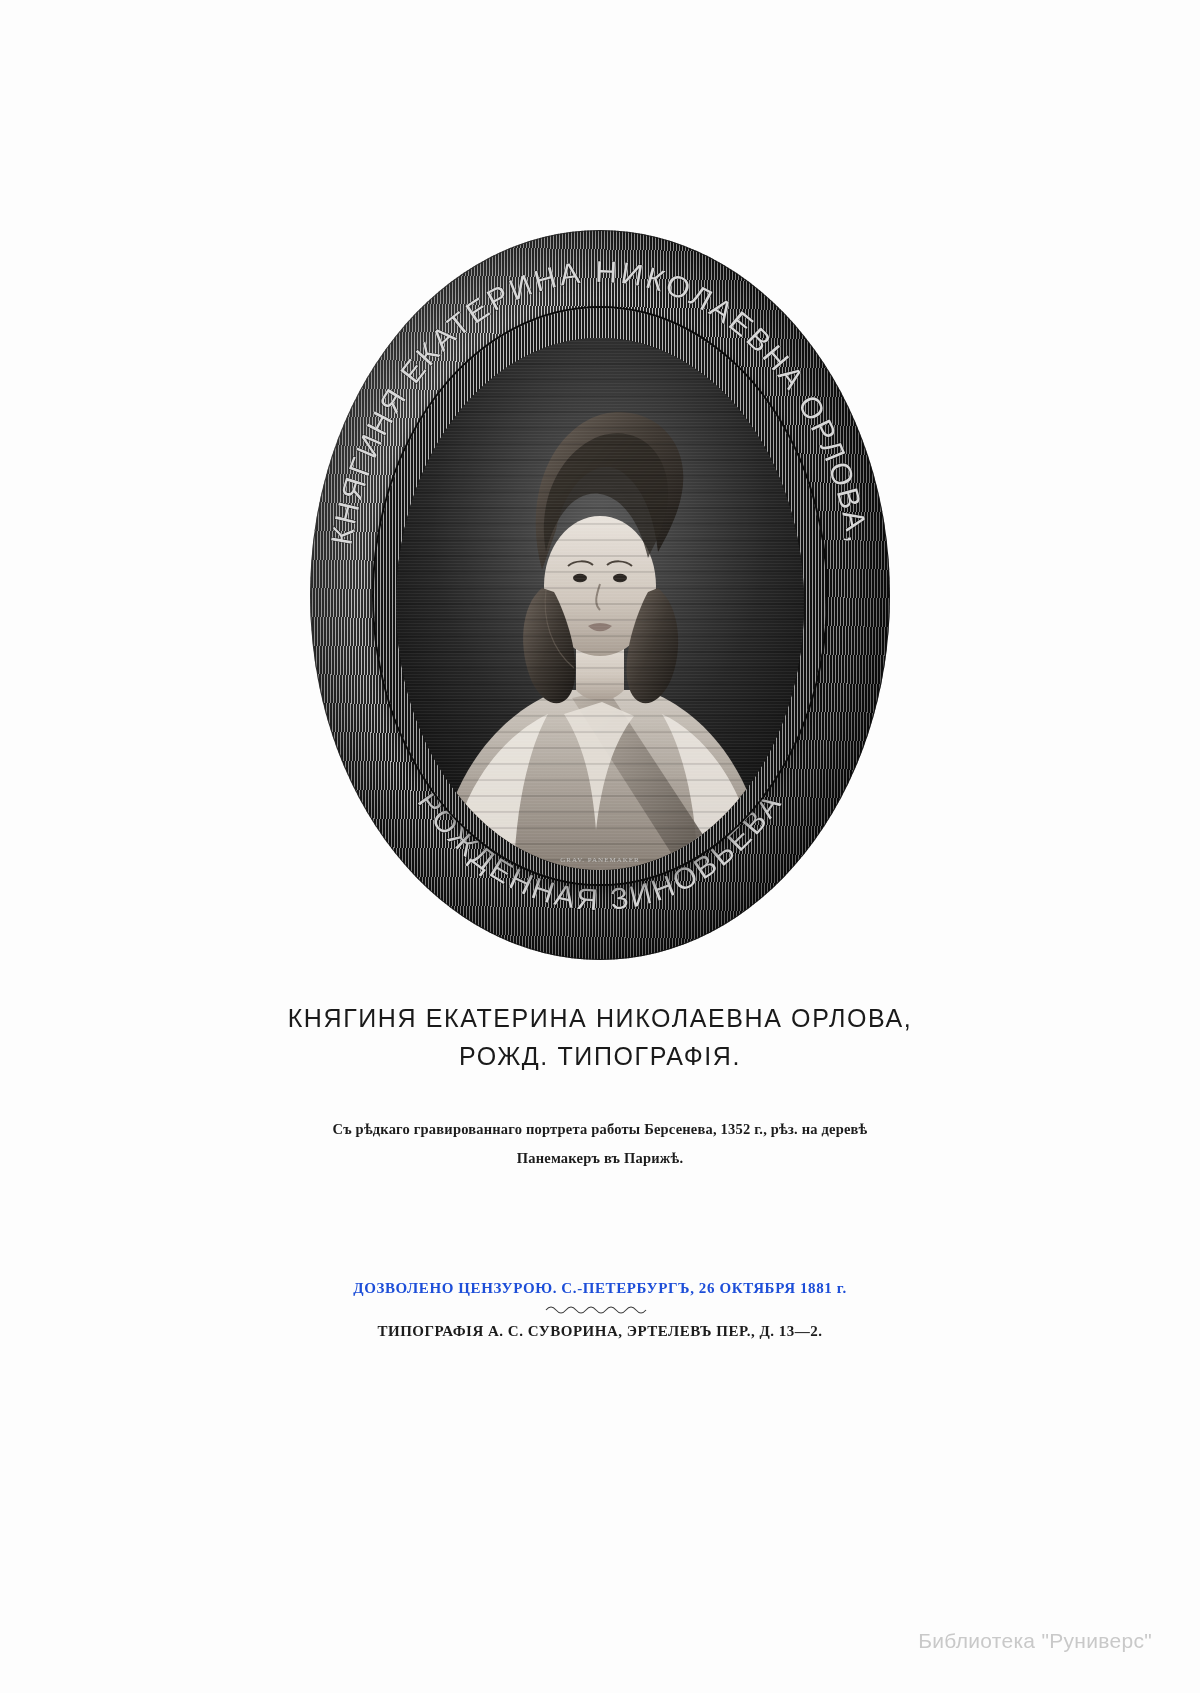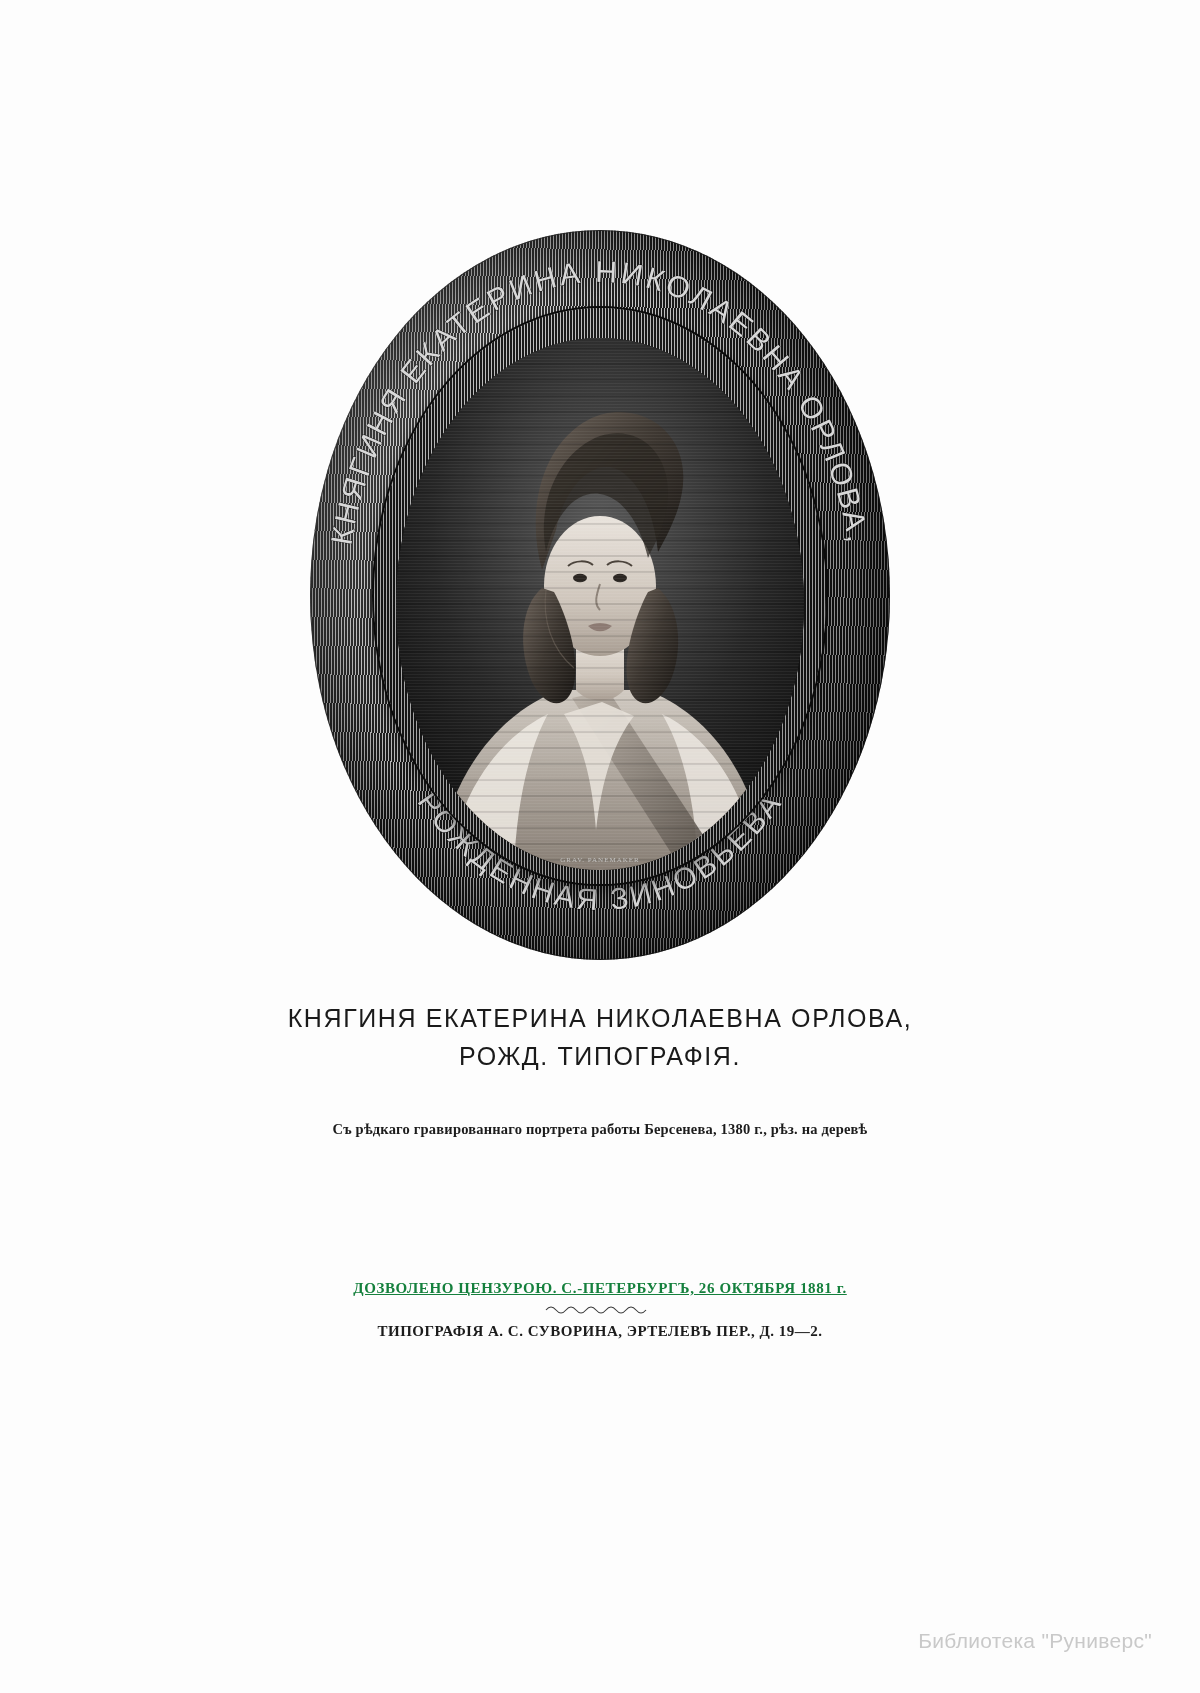--- a/index.html
+++ b/index.html
@@ -180,22 +180,21 @@
     position: absolute;
     left: 0; right: 0;
     top: 1280px;
     text-align: center;
   }
   .colophon .line1 {
     font-family: "Liberation Serif", serif;
     font-weight: bold;
     font-size: 15px;
     letter-spacing: 0.6px;
-    color: #15803d;
-    text-decoration: underline;
+    color: #1d4ed8;
   }
   .squiggle {
     margin: 7px auto 9px;
     width: 110px;
     height: 10px;
     display: block;
   }
   .colophon .line2 {
     font-family: "Liberation Serif", serif;
     font-weight: bold;
@@ -308,26 +307,27 @@
 
     </div>
   </div>
 
   <div class="caption-block">
     <div class="caption-main">КНЯГИНЯ ЕКАТЕРИНА НИКОЛАЕВНА ОРЛОВА,</div>
     <div class="caption-main l2">РОЖД. ТИПОГРАФІЯ.</div>
   </div>
 
   <div class="caption-sub">
-    <div>Съ рѣдкаго гравированнаго портрета работы Берсенева, 1380 г., рѣз. на деревѣ</div>
+    <div>Съ рѣдкаго гравированнаго портрета работы Берсенева, 1352 г., рѣз. на деревѣ</div>
+    <div class="l2">Панемакеръ въ Парижѣ.</div>
   </div>
 
   <div class="colophon">
     <div class="line1">ДОЗВОЛЕНО ЦЕНЗУРОЮ. С.-ПЕТЕРБУРГЪ, 26 ОКТЯБРЯ 1881 г.</div>
     <svg class="squiggle" viewBox="0 0 110 10">
       <path d="M1 6 q5 -6 10 0 t10 0 t10 0 t10 0 t10 0 t10 0 t10 0 t10 0 t10 0 t10 0" fill="none" stroke="#3a3a3a" stroke-width="1.1"></path>
     </svg>
-    <div class="line2">ТИПОГРАФІЯ А. С. СУВОРИНА, ЭРТЕЛЕВЪ ПЕР., Д. 19—2.</div>
+    <div class="line2">ТИПОГРАФІЯ А. С. СУВОРИНА, ЭРТЕЛЕВЪ ПЕР., Д. 13—2.</div>
   </div>
 
   <div class="watermark">Библиотека "Руниверс"</div>
 
 </div>
 
 </body></html>

